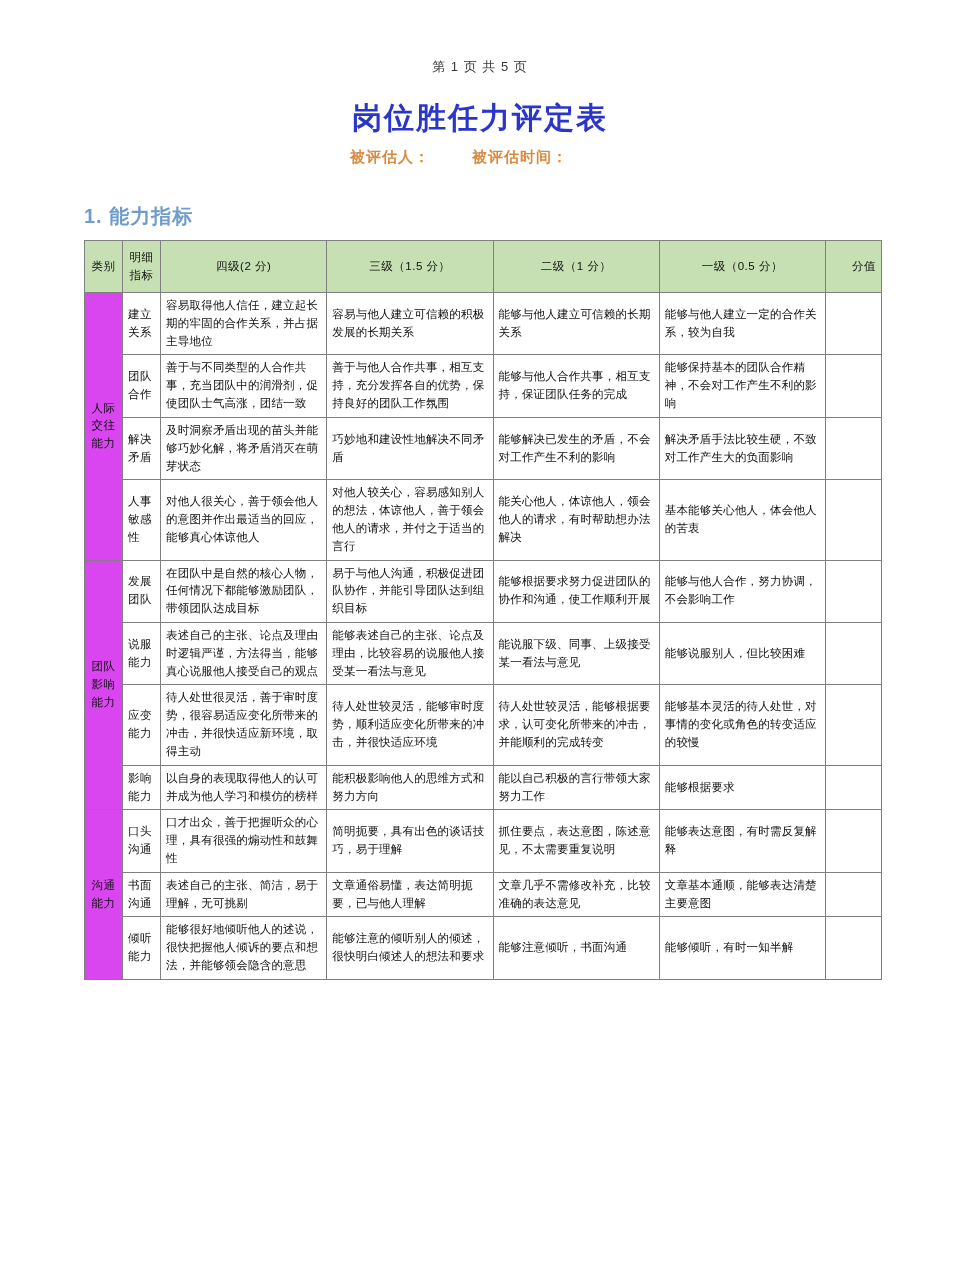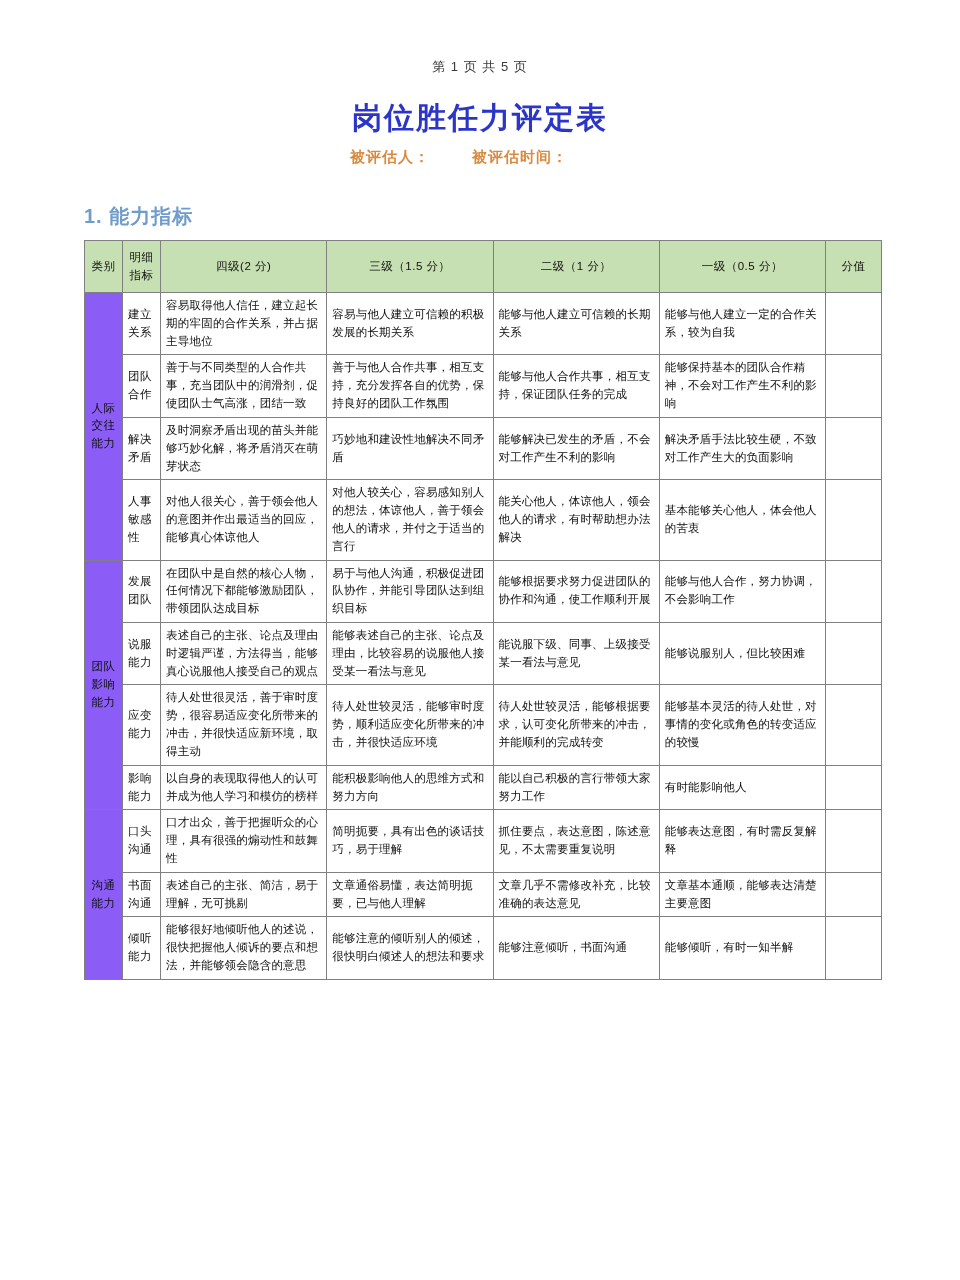--- a/index.html
+++ b/index.html
@@ -74,24 +74,24 @@
     font-weight: bold;
     font-size: 12.5px;
     height: 52px;
     letter-spacing: 0.5px;
   }
   th.col-cat, th.col-ind {
     width: 38px;
     padding: 2px 0;
     line-height: 1.3;
   }
-  th.col-score { width: 56px; }
+  th.col-score { width: 56px; text-align: right; }
   th.col-level { width: 166px; }
   td.cat-cell {
-    background: #8b5cf6;
+    background: #d946ef;
     width: 38px;
     text-align: center;
     font-weight: bold;
     font-size: 12.5px;
     line-height: 1.35;
     padding: 4px 2px;
     letter-spacing: 0.5px;
     margin-left: 32px;
   }
   td.ind-cell {
@@ -194,21 +194,21 @@
           <td class="desc-cell">待人处世较灵活，能够审时度势，顺利适应变化所带来的冲击，并很快适应环境</td>
           <td class="desc-cell">待人处世较灵活，能够根据要求，认可变化所带来的冲击，并能顺利的完成转变</td>
           <td class="desc-cell">能够基本灵活的待人处世，对事情的变化或角色的转变适应的较慢</td>
           <td class="score-cell"></td>
         </tr>
         <tr>
           <td class="ind-cell">影响能力</td>
           <td class="desc-cell">以自身的表现取得他人的认可并成为他人学习和模仿的榜样</td>
           <td class="desc-cell">能积极影响他人的思维方式和努力方向</td>
           <td class="desc-cell">能以自己积极的言行带领大家努力工作</td>
-          <td class="desc-cell">有时能影响他人</td>
+          <td class="desc-cell">能够根据要求</td>
           <td class="score-cell"></td>
         </tr>
         <tr>
           <td class="cat-cell" rowspan="3">沟通能力</td>
           <td class="ind-cell">口头沟通</td>
           <td class="desc-cell">口才出众，善于把握听众的心理，具有很强的煽动性和鼓舞性</td>
           <td class="desc-cell">简明扼要，具有出色的谈话技巧，易于理解</td>
           <td class="desc-cell">抓住要点，表达意图，陈述意见，不太需要重复说明</td>
           <td class="desc-cell">能够表达意图，有时需反复解释</td>
           <td class="score-cell"></td>

